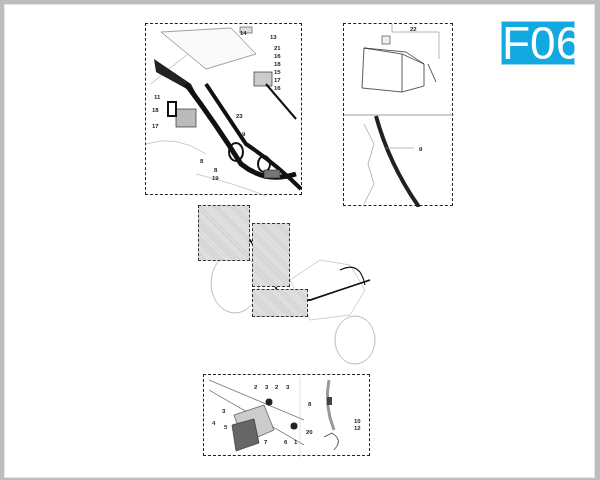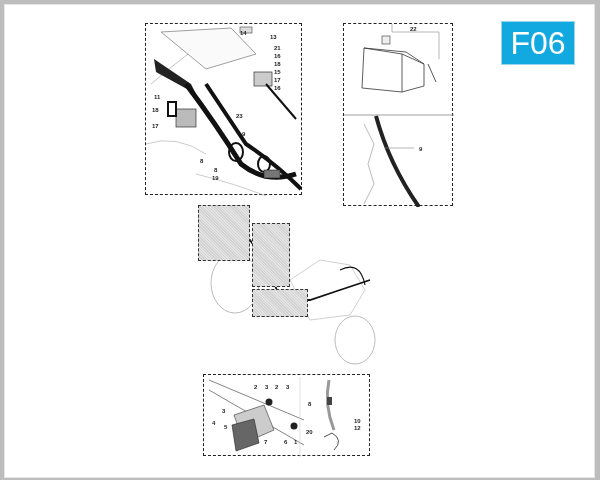--- a/index.html
+++ b/index.html
@@ -1,19 +1,19 @@
 <!DOCTYPE html>
 <html><head>
 <meta charset="utf-8">
 <style>
   html, body { margin:0; padding:0; }
   body { width:600px; height:480px; background:#bdbdbd; position:relative; overflow:hidden; font-family:"Liberation Sans", sans-serif; }
   .frame { position:absolute; left:4px; top:4px; width:589px; height:472px; background:#ffffff; border:1px solid #e6e6e6; }
   .panel { position:absolute; border:1.5px dashed #222; box-sizing:border-box; background:#fff; }
-  .badge { position:absolute; left:501px; top:21px; width:72px; height:42px; background:#12a9e0; color:#fff; font-size:32px; line-height:42px; text-align:center; letter-spacing:0px; border:1px solid #9bd6ee; }
+  .badge { position:absolute; left:501px; top:21px; width:72px; height:42px; background:#12a9e0; color:#fff; font-size:46px; line-height:42px; text-align:center; letter-spacing:0px; border:1px solid #9bd6ee; }
   .callout { position:absolute; font-size:6px; font-weight:bold; color:#222; line-height:6px; }
   svg { position:absolute; left:0; top:0; }
   .shade { position:absolute; border:1.5px dashed #333; background:repeating-linear-gradient(45deg,#d2d2d2 0 1px,#e4e4e4 1px 2px); box-sizing:border-box; }
 </style>
 </head>
 <body>
 
 <div class="frame"></div>
 
 <div class="badge">F06</div>

